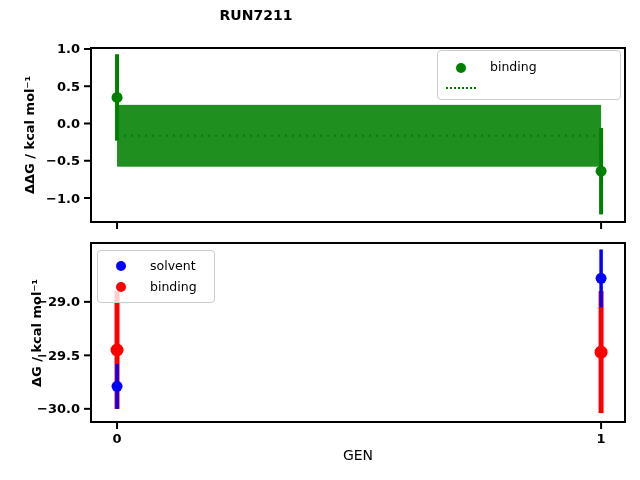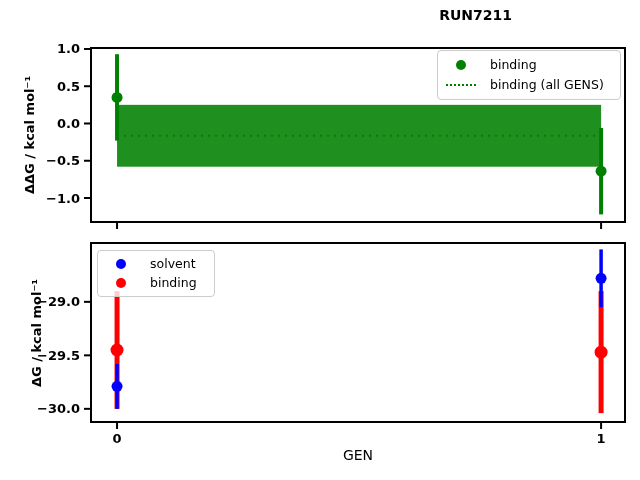--- a/index.html
+++ b/index.html
@@ -3,41 +3,41 @@
 <meta charset="utf-8">
 <style>
   html,body { margin:0; padding:0; background:#fff; }
   .fig {
     position:relative; width:640px; height:480px; background:#ffffff;
     font-family:"DejaVu Sans","Liberation Sans",sans-serif; color:#000;
     overflow:hidden;
   }
   .fig svg { position:absolute; left:0; top:0; }
   .suptitle {
-    position:absolute; top:7px; left:0; width:512px; text-align:right;
+    position:absolute; top:7px; left:0; width:512px; text-align:center;
     font-size:14px; font-weight:bold;
   }
   .ylabel {
     position:absolute; white-space:nowrap; font-size:13px; font-weight:bold;
     transform:translate(-50%,-50%) rotate(-90deg);
   }
   .ylabel-top { left:29px; top:135px; }
   .ylabel-bottom { left:36px; top:333px; }
   .xlabel {
     position:absolute; left:358px; top:447px; transform:translateX(-50%);
     font-size:14px; font-weight:normal;
   }
   .legend {
     position:absolute; box-sizing:border-box;
     background:rgba(255,255,255,0.8); border:1px solid #cccccc;
     border-radius:4px; padding:4px 8px; font-size:12.5px; line-height:1;
     display:flex; flex-direction:column; justify-content:space-around;
   }
   .legend-top { left:437px; top:50px; width:184px; height:50px; }
-  .legend-bottom { left:97px; top:250px; width:118px; height:47px; }
+  .legend-bottom { left:97px; top:250px; width:118px; height:53px; }
   .lrow { display:flex; align-items:center; gap:14px; }
   .lmark { width:30px; display:flex; justify-content:center; align-items:center; flex:none; }
   .ldot { width:10px; height:10px; border-radius:50%; display:inline-block; }
   .ldash { width:30px; height:0; border-top:2px dotted #008000; display:inline-block; }
 </style>
 </head>
 <body>
 
 <div class="fig">
 
@@ -92,21 +92,20 @@
     <div class="lrow">
       <span class="lmark">
           <span class="ldot" style="background: rgb(0, 128, 0);"></span>
         </span>
       <span>binding</span>
     </div>
     <div class="lrow">
       <span class="lmark">
           <span class="ldash" style="border-color: rgb(0, 128, 0);"></span>
         </span>
-      <span>binding (all GENS)</span>
     </div>
   </div>
 
   <div class="legend legend-bottom">
     <div class="lrow">
       <span class="lmark">
           <span class="ldot" style="background: rgb(0, 0, 255);"></span>
         </span>
       <span>solvent</span>
     </div>

